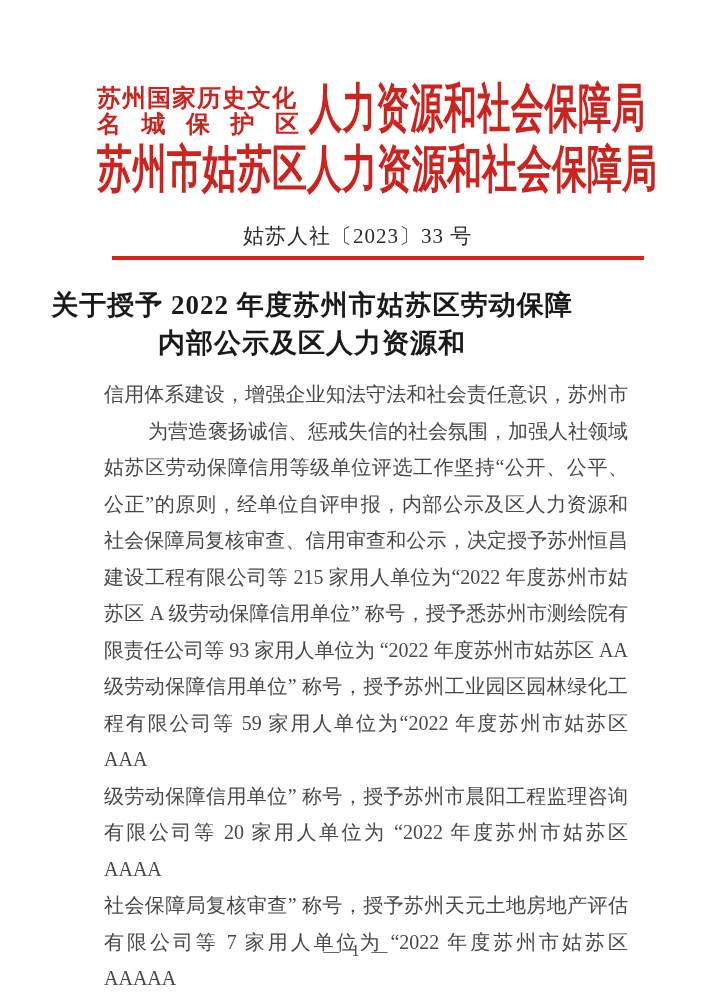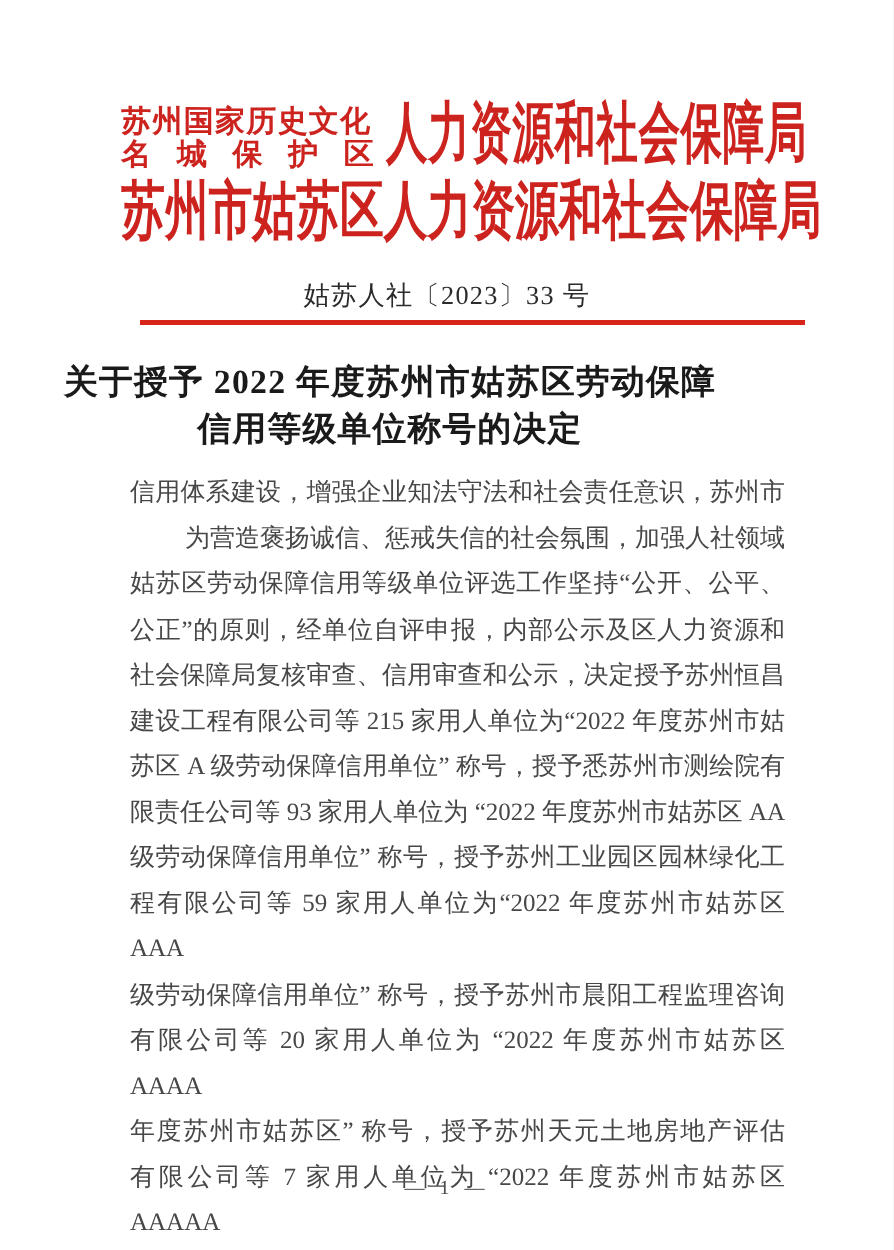--- a/index.html
+++ b/index.html
@@ -119,37 +119,37 @@
       <span>障</span>
       <span>局</span>
     </div>
 
   <div class="doc-number">姑苏人社〔2023〕33 号</div>
 
   <div class="red-rule"></div>
 
   <div class="title">
     <div>关于授予 2022 年度苏州市姑苏区劳动保障</div>
-    <div>信用等级单位称号的决定</div>
+    <div>内部公示及区人力资源和</div>
   </div>
 
   <div class="body">
     <div class="body-lines">
         <div class="body-line">信用体系建设，增强企业知法守法和社会责任意识，苏州市</div>
         <div class="body-line indent">为营造褒扬诚信、惩戒失信的社会氛围，加强人社领域</div>
         <div class="body-line">姑苏区劳动保障信用等级单位评选工作坚持“公开、公平、</div>
         <div class="body-line">公正”的原则，经单位自评申报，内部公示及区人力资源和</div>
         <div class="body-line">社会保障局复核审查、信用审查和公示，决定授予苏州恒昌</div>
         <div class="body-line">建设工程有限公司等 215 家用人单位为“2022 年度苏州市姑</div>
         <div class="body-line">苏区 A 级劳动保障信用单位” 称号，授予悉苏州市测绘院有</div>
         <div class="body-line">限责任公司等 93 家用人单位为 “2022 年度苏州市姑苏区 AA</div>
         <div class="body-line">级劳动保障信用单位” 称号，授予苏州工业园区园林绿化工</div>
         <div class="body-line">程有限公司等 59 家用人单位为“2022 年度苏州市姑苏区 AAA</div>
         <div class="body-line">级劳动保障信用单位” 称号，授予苏州市晨阳工程监理咨询</div>
         <div class="body-line">有限公司等 20 家用人单位为 “2022 年度苏州市姑苏区 AAAA</div>
-        <div class="body-line">年度苏州市姑苏区” 称号，授予苏州天元土地房地产评估</div>
+        <div class="body-line">社会保障局复核审查” 称号，授予苏州天元土地房地产评估</div>
         <div class="body-line">有限公司等 7 家用人单位为 “2022 年度苏州市姑苏区 AAAAA</div>
       </div>
   </div>
 
   <div class="footer">— 1 —</div>
 
 </div>
 
 </body></html>

